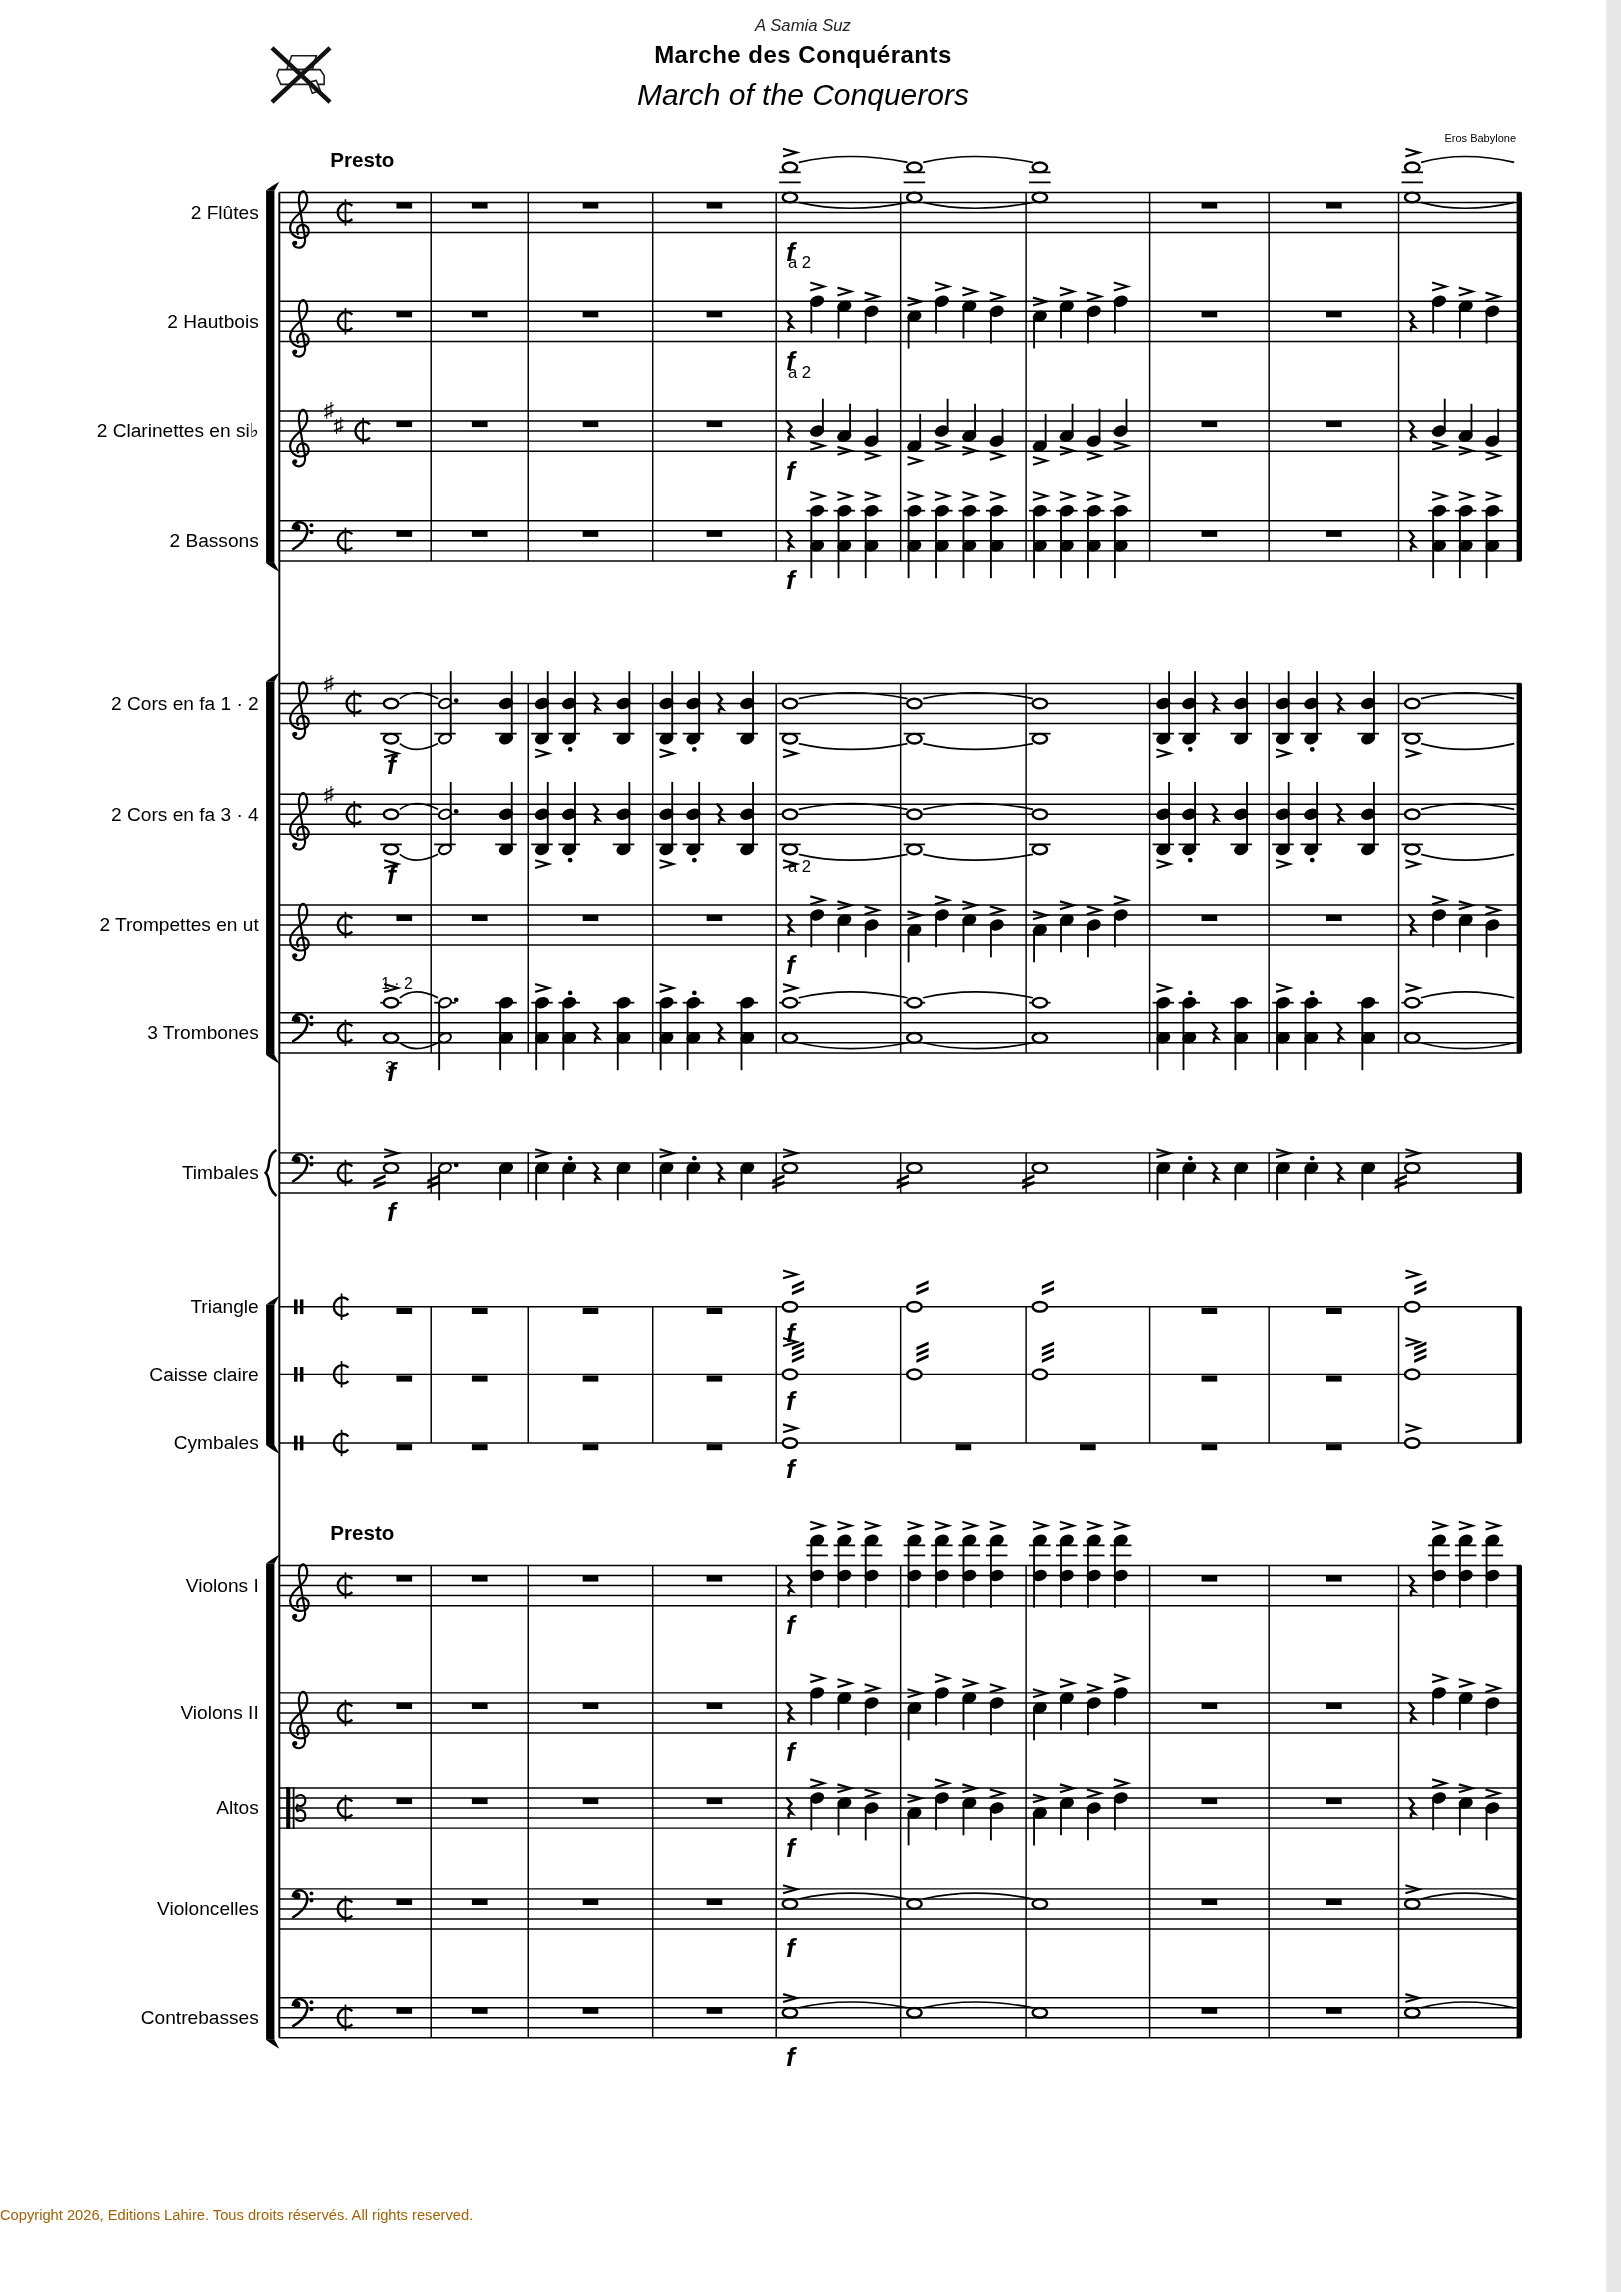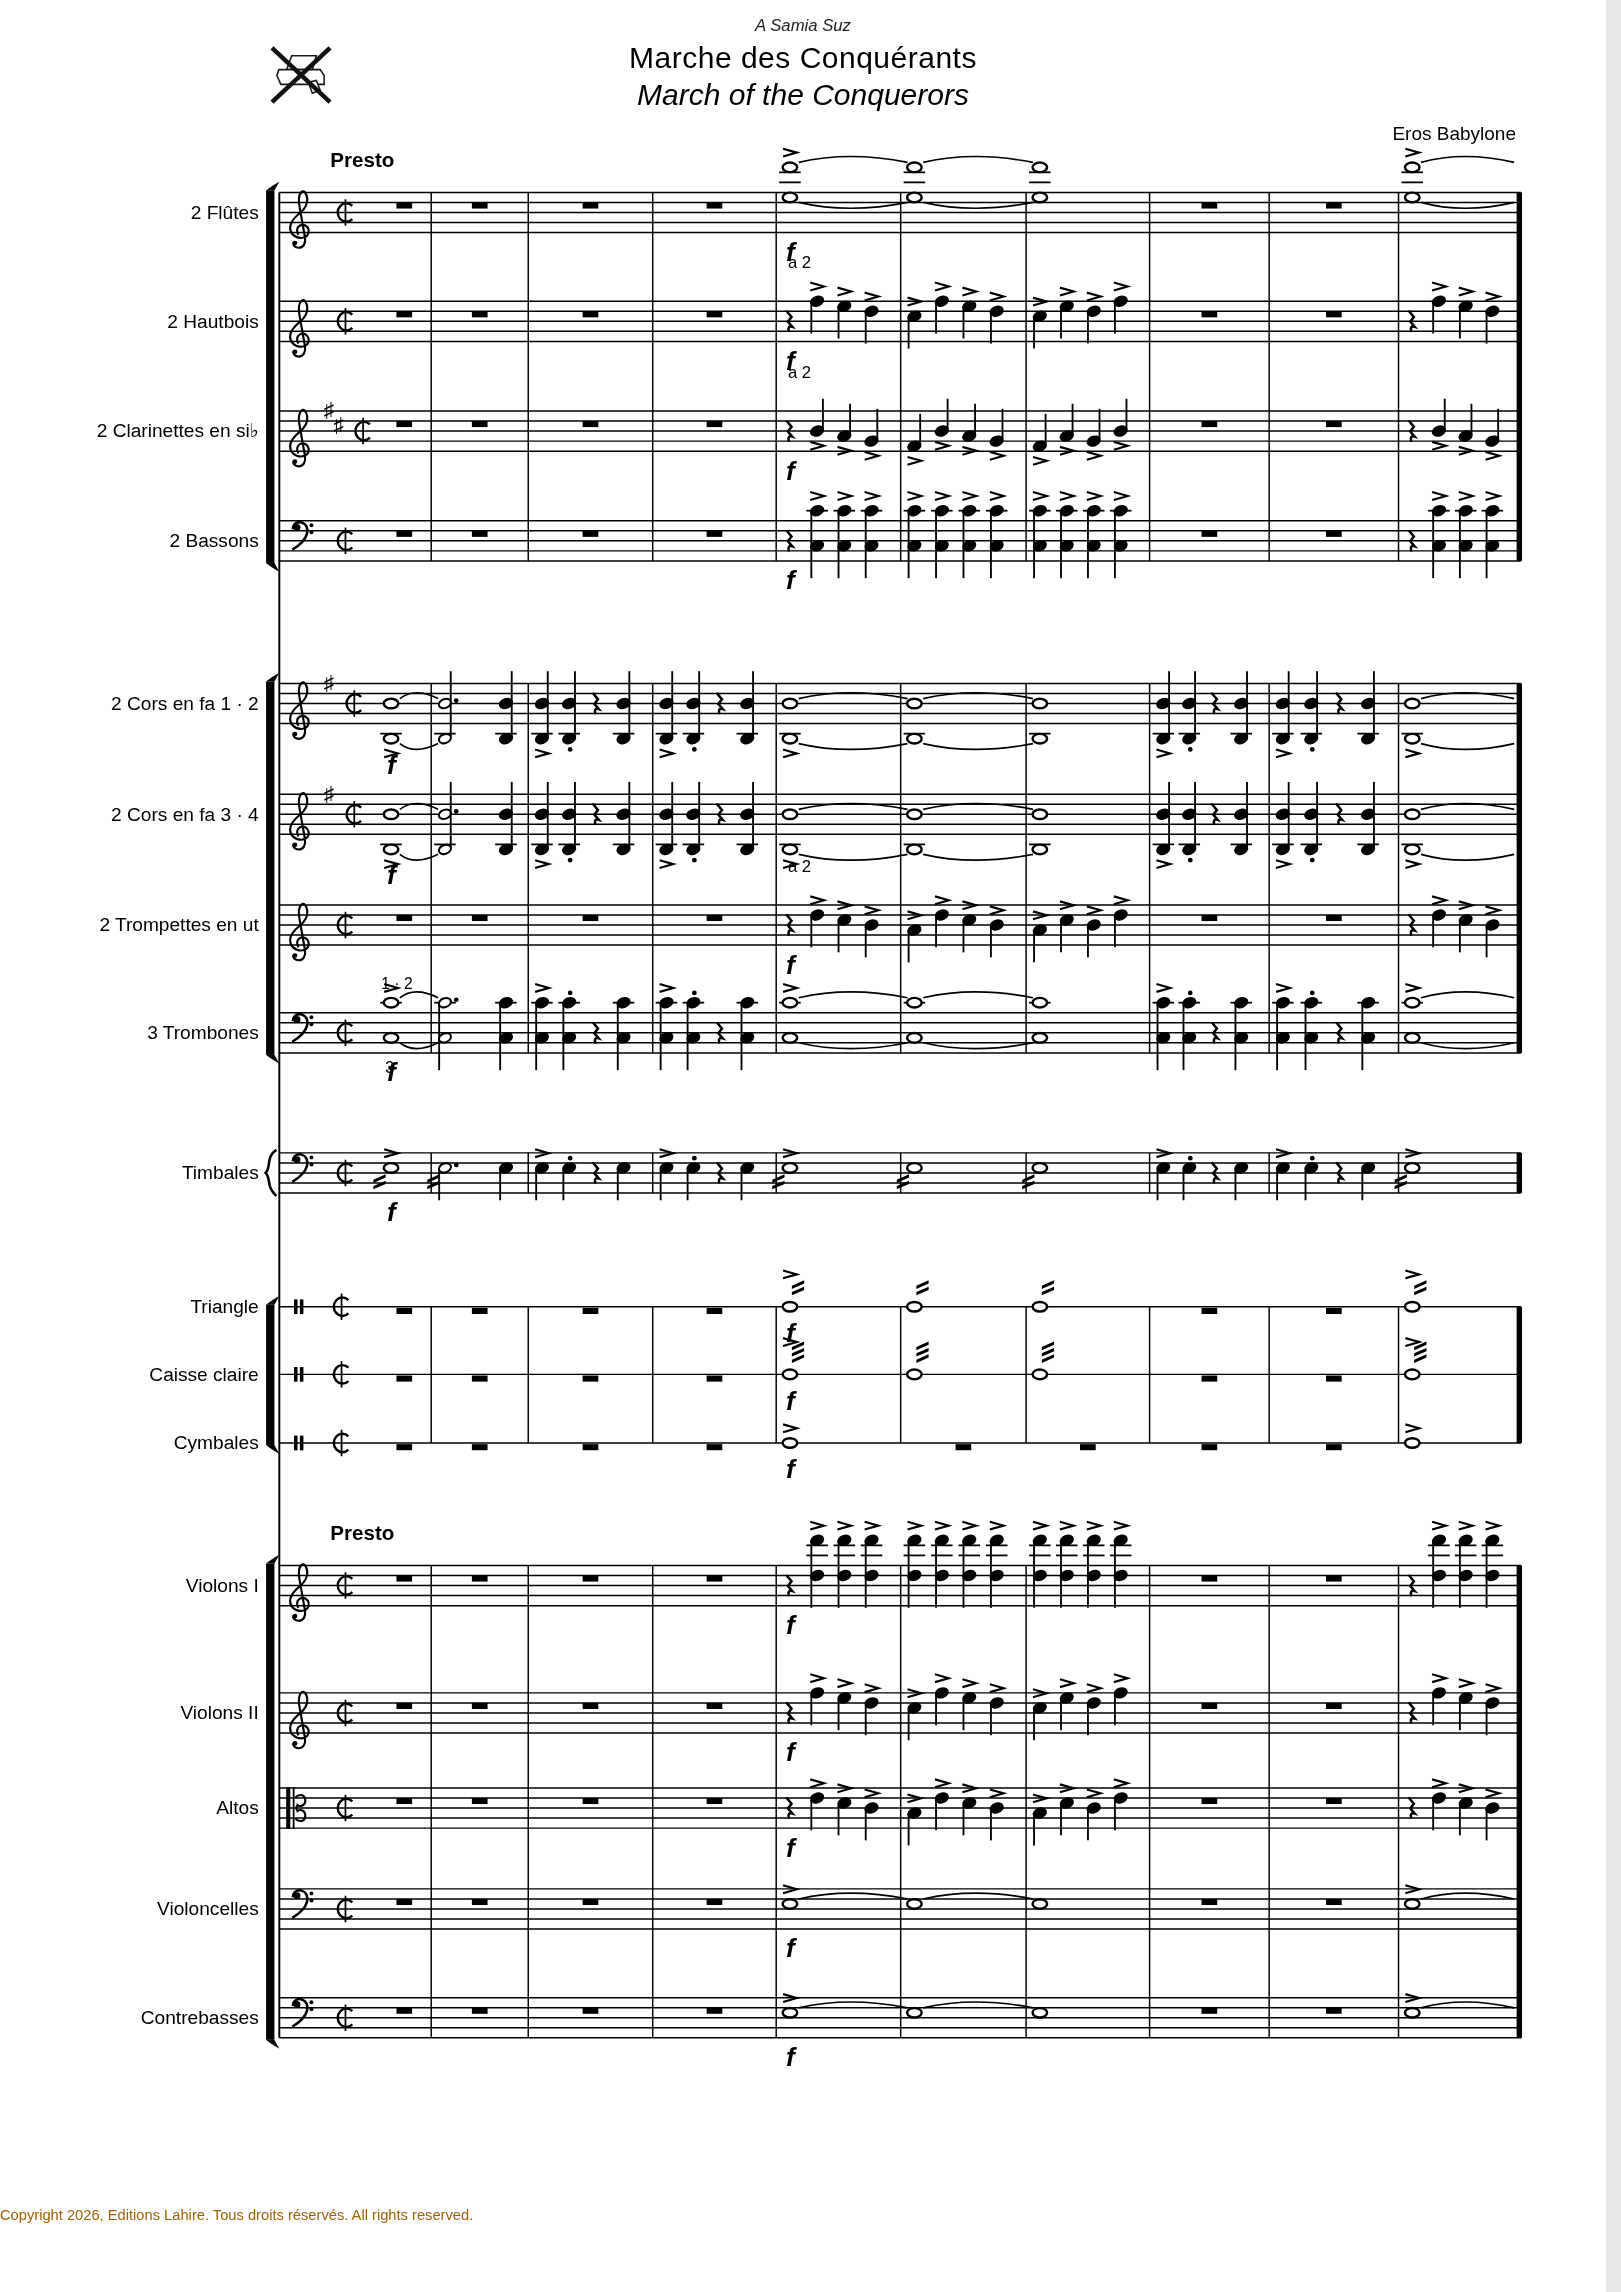--- a/index.html
+++ b/index.html
@@ -1,22 +1,22 @@
 <!DOCTYPE html>
 <html><head>
 <meta charset="utf-8">
 <style>
   html,body{margin:0;padding:0;background:#e8e8e8;}
   .page{position:relative;width:1606px;height:2293px;background:#ffffff;overflow:hidden;
         font-family:"Liberation Sans",sans-serif;color:#000;}
   .hdr{position:absolute;left:0;width:100%;text-align:center;}
   .dedication{top:15.7px;font-size:16.7px;font-style:italic;color:#222;}
-  .title{top:41px;font-size:30px;font-weight:normal;letter-spacing:0.5px;}
+  .title{top:41px;font-size:24px;font-weight:bold;letter-spacing:0.5px;}
   .subtitle{top:78px;font-size:30px;font-style:italic;}
-  .composer{position:absolute;top:123px;right:90px;font-size:19px;}
+  .composer{position:absolute;top:132px;right:90px;font-size:11px;}
   .footer{position:absolute;left:0;width:100%;top:2207px;font-size:14.7px;color:#a16207;}
   svg.score{position:absolute;left:0;top:0;}
   svg.noprint{position:absolute;left:269px;top:45px;}
   text{font-family:"Liberation Sans",sans-serif;}
 </style>
 </head>
 <body>
 
 <div class="page">
 

